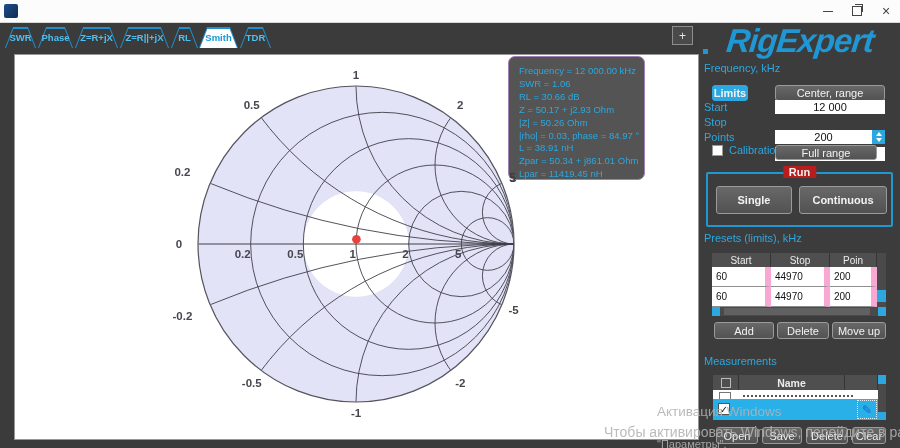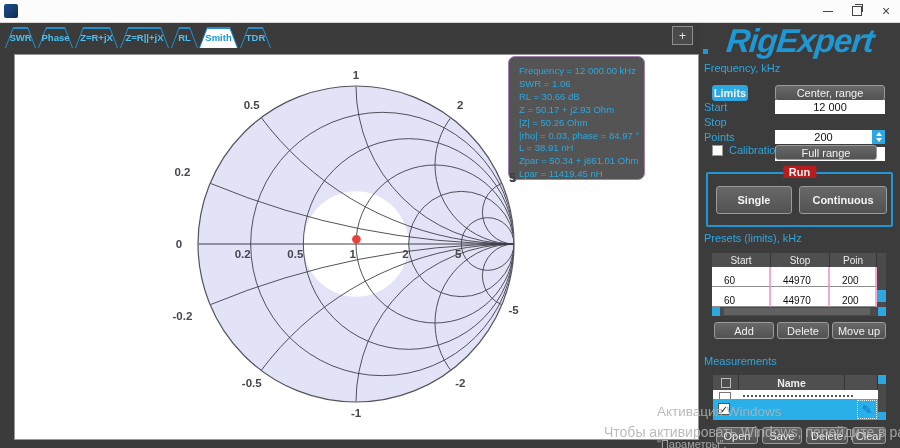--- a/index.html
+++ b/index.html
@@ -44,22 +44,22 @@
          font-family:"Liberation Sans",sans-serif;padding:0}
   .spinner{background:#2da7e0;display:flex;flex-direction:column;align-items:center;justify-content:center;gap:2px;cursor:pointer;z-index:3}
   .tri-up{width:0;height:0;border-left:3px solid transparent;border-right:3px solid transparent;border-bottom:4px solid #fff}
   .tri-dn{width:0;height:0;border-left:3px solid transparent;border-right:3px solid transparent;border-top:4px solid #fff}
   .chk{background:#fff;border:1px solid #999;box-sizing:border-box;z-index:3;display:flex;align-items:center;justify-content:center;cursor:pointer}
   .runbox{left:706px;top:172px;width:187px;height:55px;border:2px solid #1f97d4;border-radius:2px;box-sizing:border-box;z-index:3}
   .runlegend{position:absolute;top:-8px;left:50%;transform:translateX(-50%);background:#b91c1c;padding:0 6px;
              color:#f0f0f0;font-size:11px;font-weight:700}
   .thead{background:#4f4f4f;color:#ececec;font-size:10px;display:flex;align-items:center;justify-content:center;
          border-right:1px solid #353535;box-sizing:border-box;z-index:3}
-  .tcell{background:#fff;color:#111;font-size:10px;display:flex;align-items:flex-end;padding-left:12px;
-         border-right:2px solid #f9a8d4;border-bottom:1px solid #8e8e8e;box-sizing:border-box;z-index:3}
+  .tcell{background:#fff;color:#111;font-size:10px;display:flex;align-items:center;padding-left:4px;
+         border-right:6px solid #f9a8d4;border-bottom:1px solid #8e8e8e;box-sizing:border-box;z-index:3}
   .sbar{background:#4a4a4a;z-index:3}
   .sbit{background:#2da7e0;z-index:4}
   .mrow-sel{background:#29b0e8;z-index:3}
   .dotcell{border:1px dotted rgba(255,255,255,.85);box-sizing:border-box}
   .watermark{color:rgba(178,178,178,0.88);z-index:60;white-space:nowrap}
 </style>
 </head>
 <body>
 
 <div class="abs titlebar">

